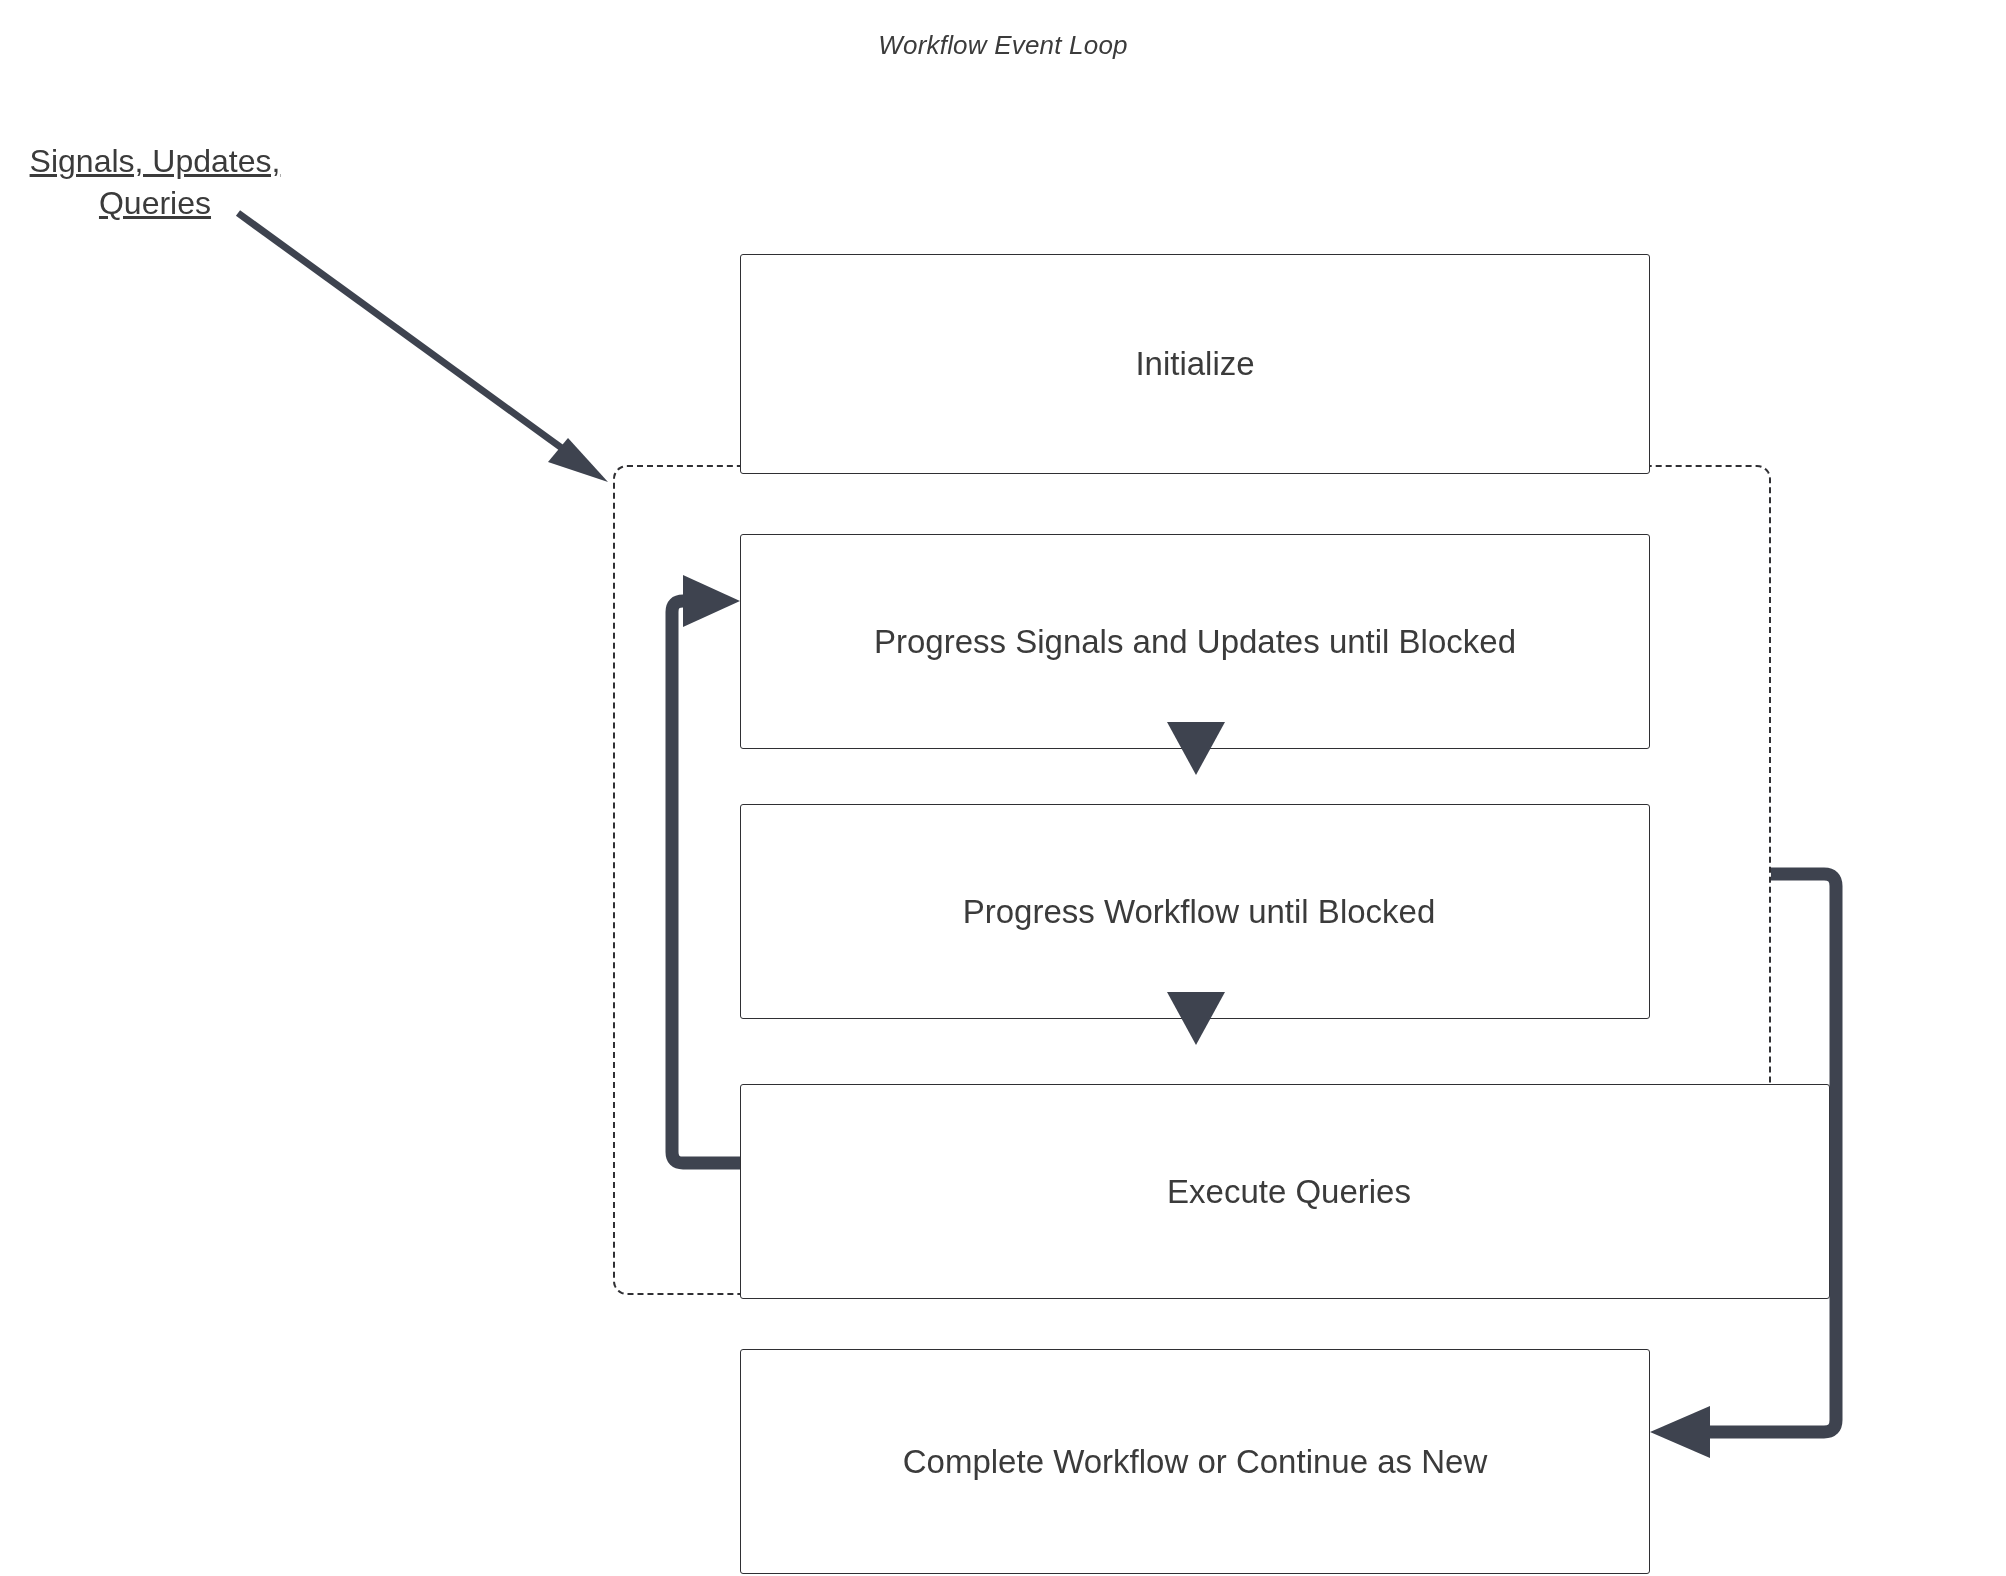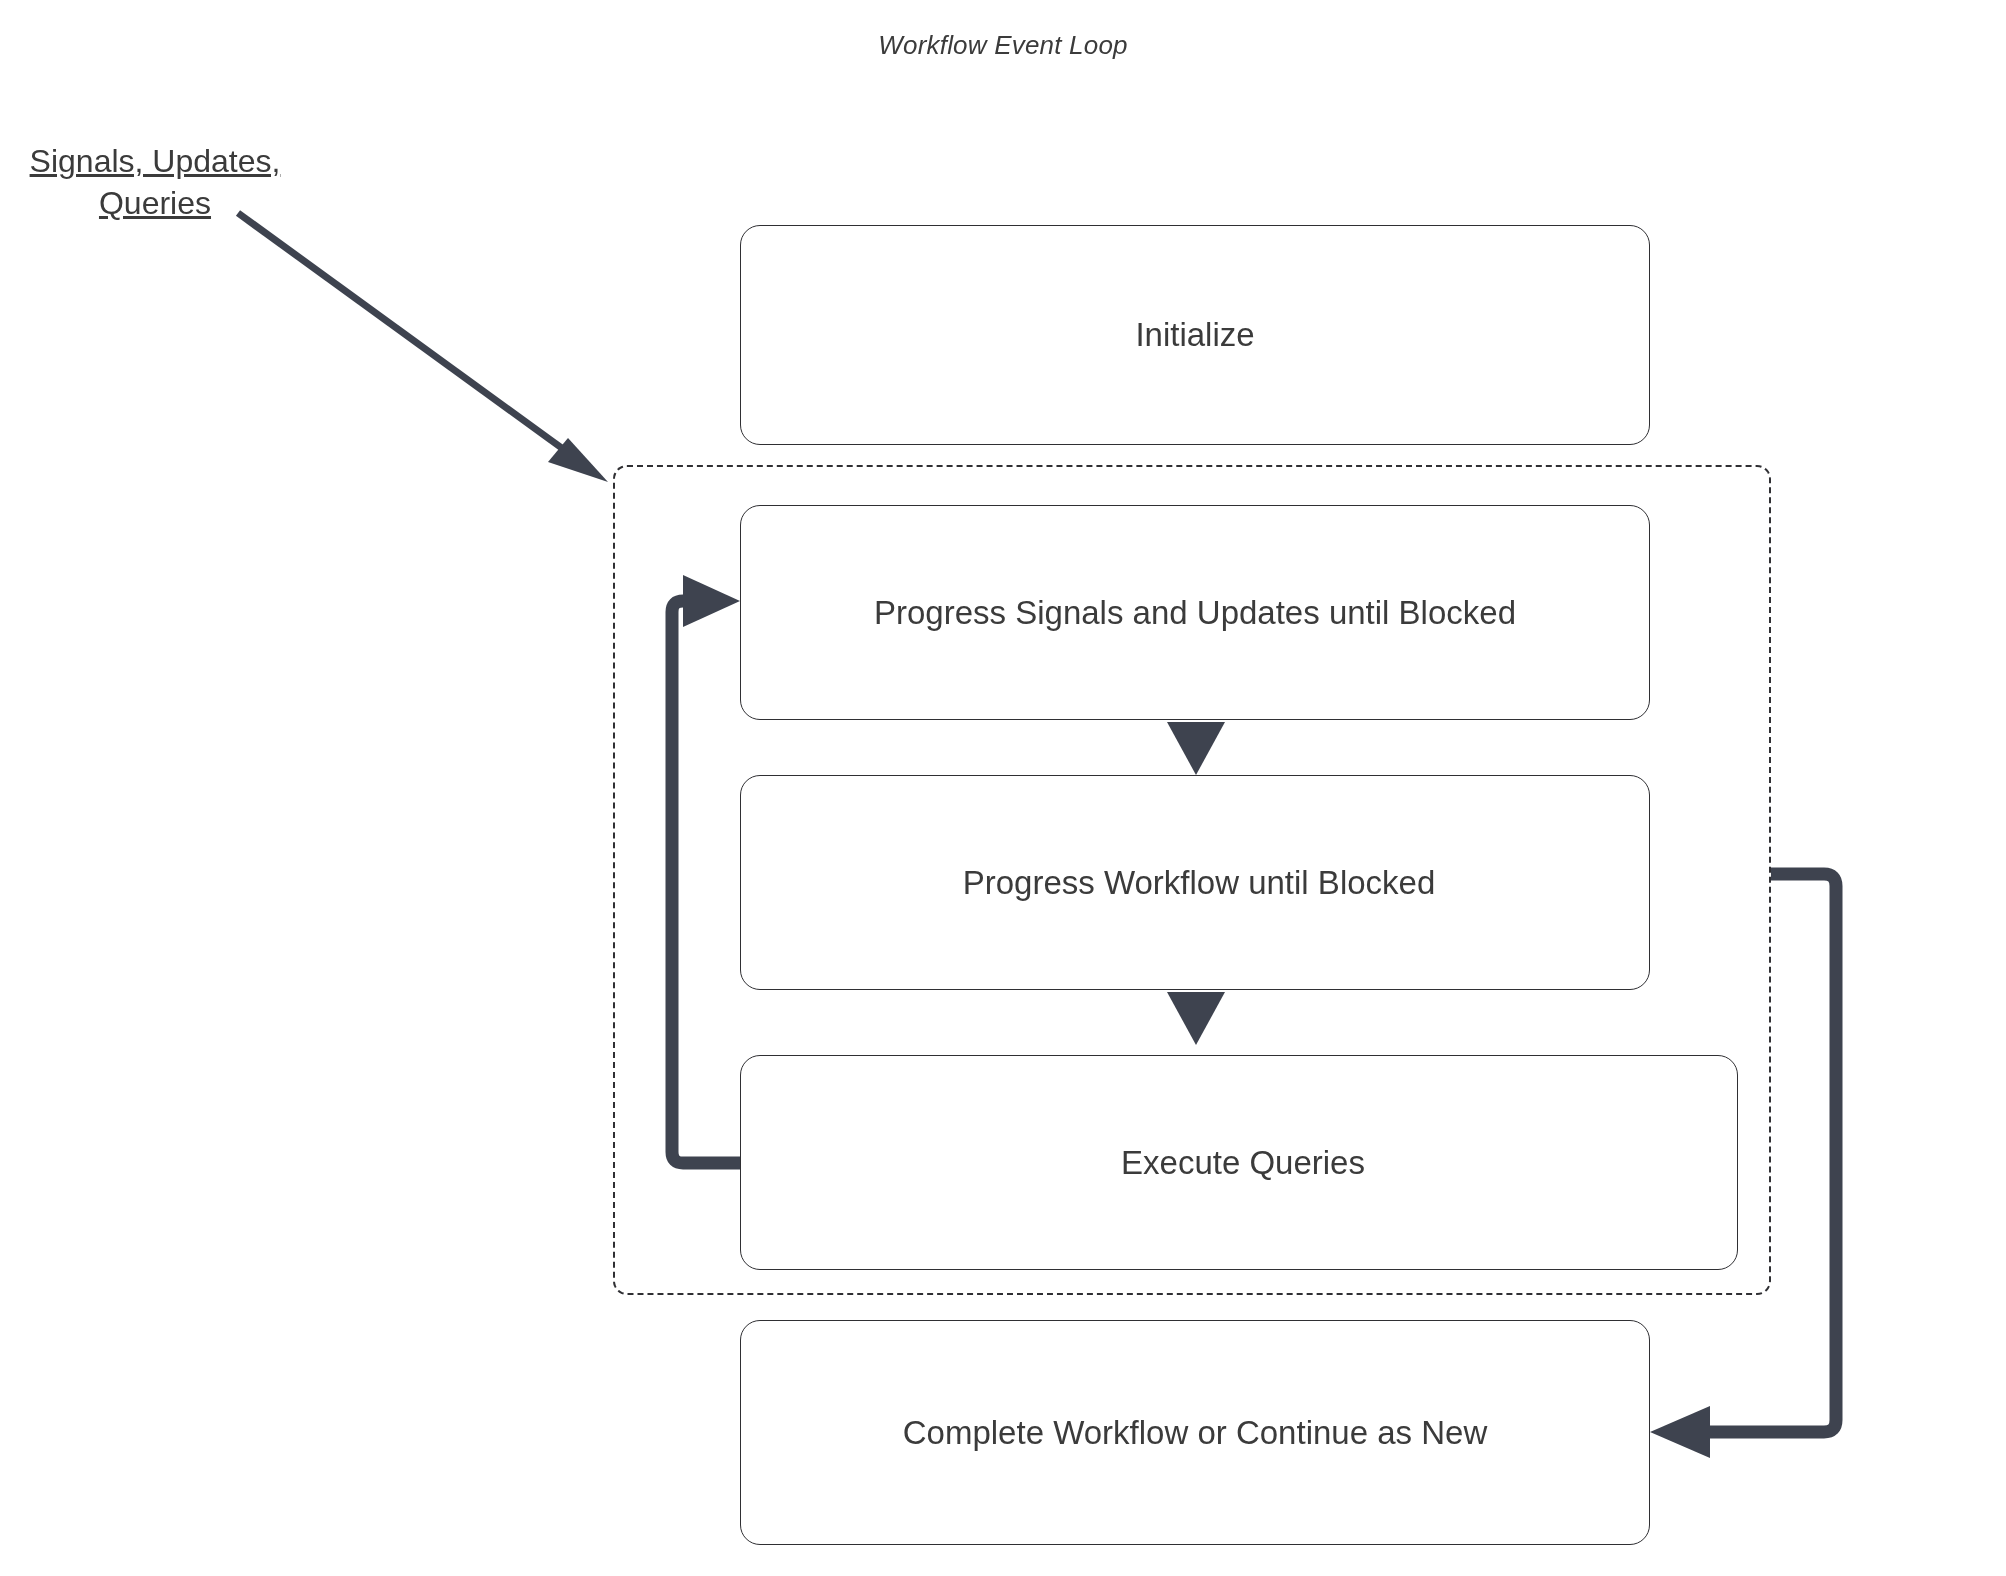--- a/index.html
+++ b/index.html
@@ -48,33 +48,34 @@
     font-size: 32px;
     line-height: 42px;
     color: #3b3b3b;
     text-decoration: underline;
   }
   .node {
     position: absolute;
     box-sizing: border-box;
     background: #ffffff;
     border: 1.6px solid #2f2f33;
-    border-radius: 20px;
+    border-radius: 3px;
     display: flex;
     align-items: center;
     justify-content: center;
     text-align: center;
     font-size: 33px;
     color: #3b3b3b;
     padding: 0 24px;
+    margin-top: 29px;
   }
   .node-initialize  { left: 740px; top: 225px;  width: 910px; height: 220px; }
   .node-progress-su { left: 740px; top: 505px;  width: 910px; height: 215px; }
   .node-progress-wf { left: 740px; top: 775px;  width: 910px; height: 215px; padding-left: 32px; }
-  .node-exec-q      { left: 740px; top: 1055px; width: 998px; height: 215px; padding-left: 32px; }
+  .node-exec-q      { left: 740px; top: 1055px; width: 1090px; height: 215px; padding-left: 32px; }
   .node-complete    { left: 740px; top: 1320px; width: 910px; height: 225px; }
 
   .loop-container {
     position: absolute;
     left: 613px;
     top: 465px;
     width: 1158px;
     height: 830px;
     box-sizing: border-box;
     border: 2px dashed #2f2f33;

